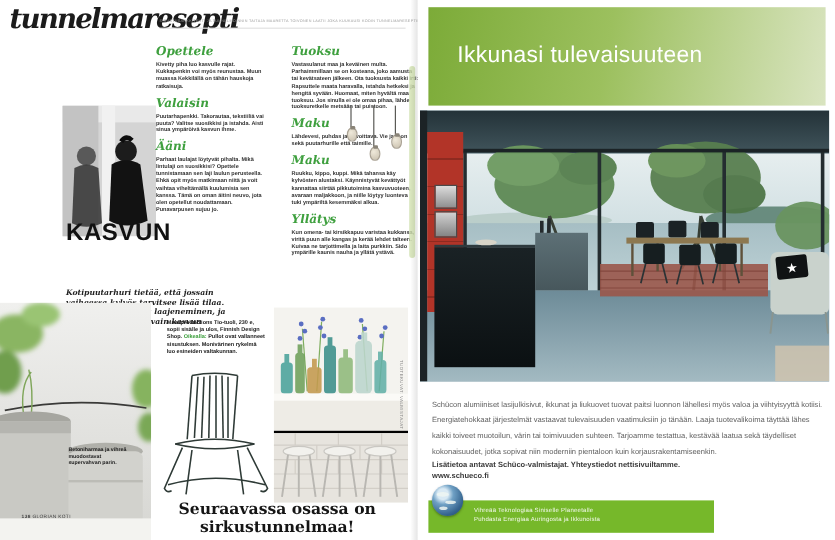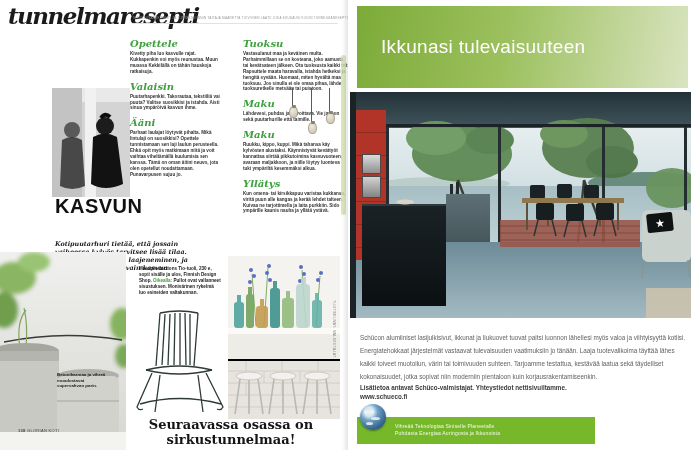--- a/index.html
+++ b/index.html
@@ -13,21 +13,21 @@
               transform:scale(.62);transform-origin:left top;white-space:nowrap;}
   #lp-rule{left:133px;top:23px;width:205px;height:1px;background:#e2e2e2;}
   .col{top:38px;}
   #col1{left:130px;width:94px;}
   #col2{left:243px;width:106px;}
   .sec{margin-bottom:6px;}
   .sec h3{margin:0 0 2px 0;font-family:"DejaVu Serif",serif;font-style:italic;font-weight:700;
           font-size:10px;color:#3fa03f;}
   .sec p{margin:0;font-size:4.6px;line-height:5.9px;color:#333;font-weight:700;}
   #portrait{left:52px;top:88px;width:78px;height:109px;}
-  #feature-title{left:55px;top:197px;font-weight:800;font-size:20px;line-height:19px;
+  #feature-title{left:55px;top:185px;font-weight:800;font-size:20px;line-height:19px;
                  letter-spacing:.5px;color:#111;}
   #feature-intro{left:55px;top:240px;width:138px;font-family:"DejaVu Serif",serif;font-style:italic;
                  font-weight:700;font-size:6.4px;line-height:8px;color:#222;}
   #green-sliver{left:341px;top:55px;width:5px;height:160px;background:#cfe0ae;border-radius:4px;opacity:.8;}
   #bulbs{left:283px;top:88px;width:58px;height:56px;}
   .cord{position:absolute;top:0;width:1px;background:#5a5a56;}
   .bulb{position:absolute;width:7px;height:10px;border-radius:50% 50% 45% 45%;
         background:radial-gradient(circle at 35% 35%,#efe9da,#c9c0ae);border:.5px solid #aaa294;}
   .bulbcap{position:absolute;width:4px;height:3px;background:#8a8478;left:1.5px;top:-2.5px;border-radius:1px;}
   #product-caption{left:139px;top:266px;width:82px;font-size:4.6px;line-height:6px;color:#222;font-weight:700;}

